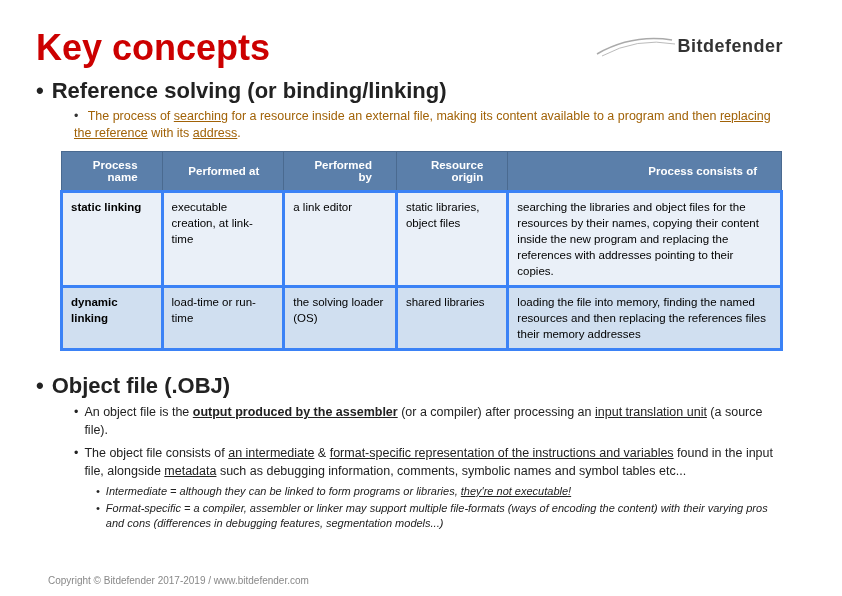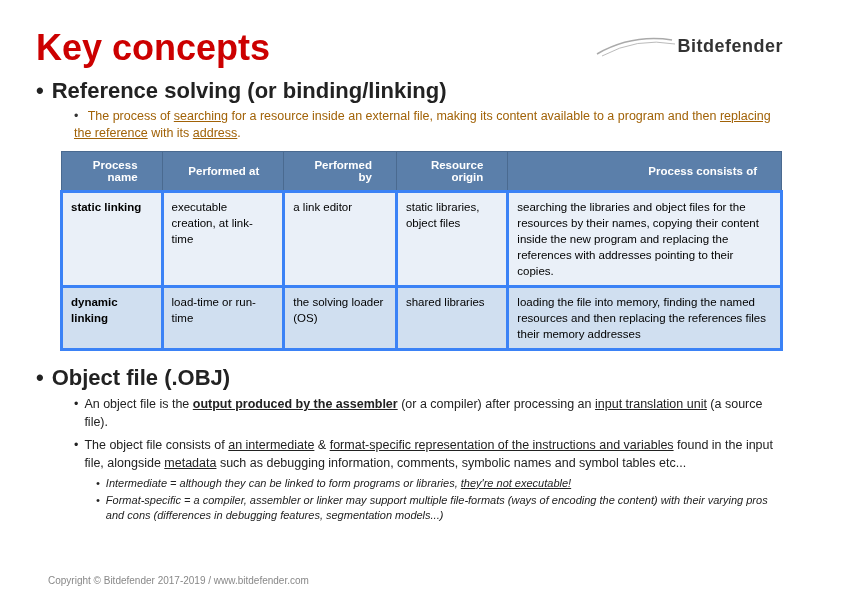--- a/index.html
+++ b/index.html
@@ -98,21 +98,21 @@
       vertical-align: top;
       line-height: 1.4;
     }
     .linking-table tr:nth-child(odd) td {
       background: #eaf0f8;
     }
     .linking-table tr:nth-child(even) td {
       background: #d0dff0;
     }
     .obj-section {
-      margin-top: 14px;
+      margin-top: 22px;
     }
     .obj-sub {
       margin-left: 38px;
       font-size: 12.5px;
       color: #222;
       line-height: 1.45;
       margin-bottom: 4px;
       display: flex;
       gap: 6px;
     }

